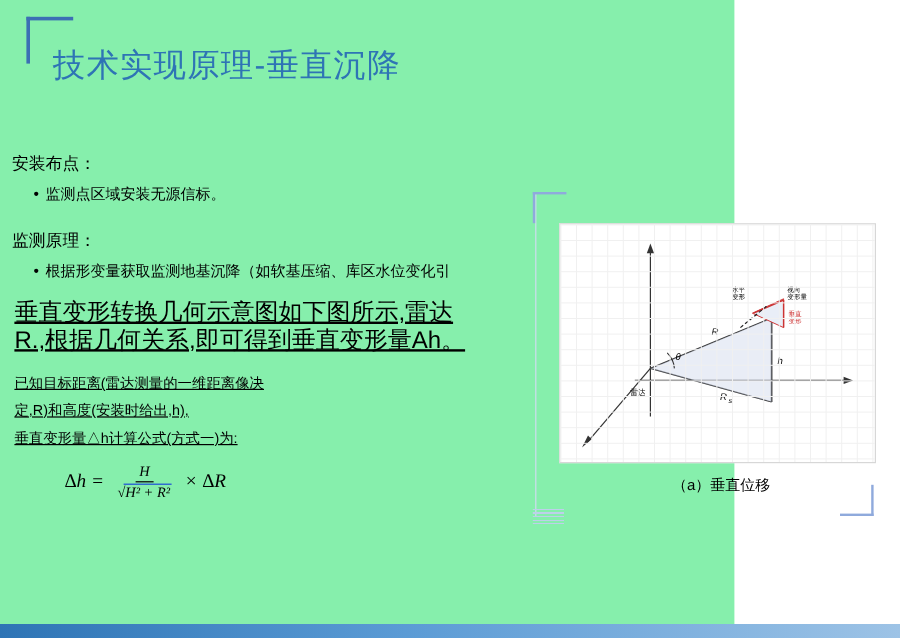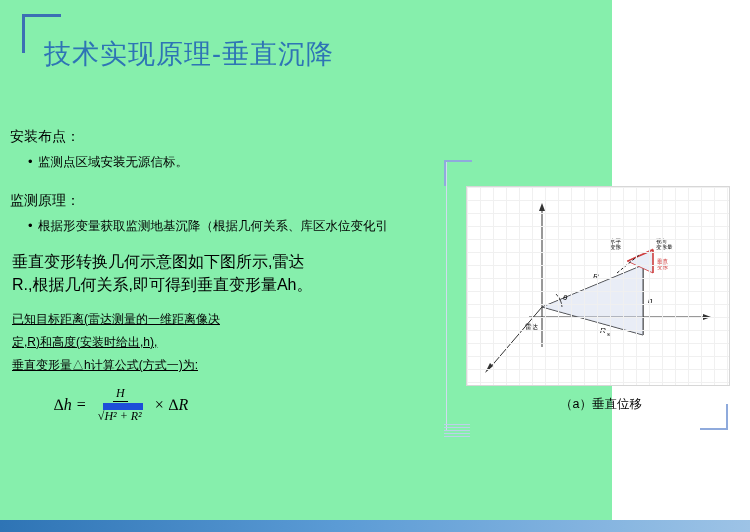--- a/index.html
+++ b/index.html
@@ -75,25 +75,26 @@
     line-height: 20px;
     color: #000;
   }
   .bullet-text {
     font-size: 12.5px;
     line-height: 20px;
     color: #000;
   }
   .spacer-lg { height: 16px; }
   .para {
-    font-size: 16px;
+    font-size: 20px;
     line-height: 23px;
     color: #000;
     margin: 0;
     padding-left: 2px;
+    text-decoration: underline;
   }
   .para2 {
     font-size: 12px;
     line-height: 23px;
     color: #000;
     margin: 0;
     padding-left: 2px;
     text-decoration: underline;
   }
   .formula {
@@ -117,21 +118,21 @@
   .frac .num {
     padding: 0 3px 1px 3px;
     border-bottom: 1px solid #000;
   }
   .frac .den {
     padding: 1px 3px 0 3px;
   }
   .italic { font-style: italic; }
   .rad {
     display: inline-block;
-    border-top: 7px solid #1d4ed8;
+    border-top: 1px solid #1d4ed8;
     padding: 0 1px;
     margin-left: -1px;
   }
 
   
   .figure-box {
     position: absolute;
     left: 466px;
     top: 186px;
     width: 262px;
@@ -209,21 +210,21 @@
     <div class="bullet-row">
       <div class="bullet-dot">•</div>
       <div class="bullet-text">监测点区域安装无源信标。</div>
     </div>
 
     <div class="spacer-lg"></div>
 
     <div class="sec-head">监测原理：</div>
     <div class="bullet-row">
       <div class="bullet-dot">•</div>
-      <div class="bullet-text">根据形变量获取监测地基沉降（根据几何关系、库区水位变化引</div>
+      <div class="bullet-text">根据形变量获取监测地基沉降（如软基压缩、库区水位变化引</div>
     </div>
 
     <div style="height:10px"></div>
 
     <div class="para">垂直变形转换几何示意图如下图所示,雷达</div>
     <div class="para">R.,根据几何关系,即可得到垂直变形量Ah。</div>
 
     <div style="height:12px"></div>
 
     <div class="para2">已知目标距离(雷达测量的一维距离像决</div>

